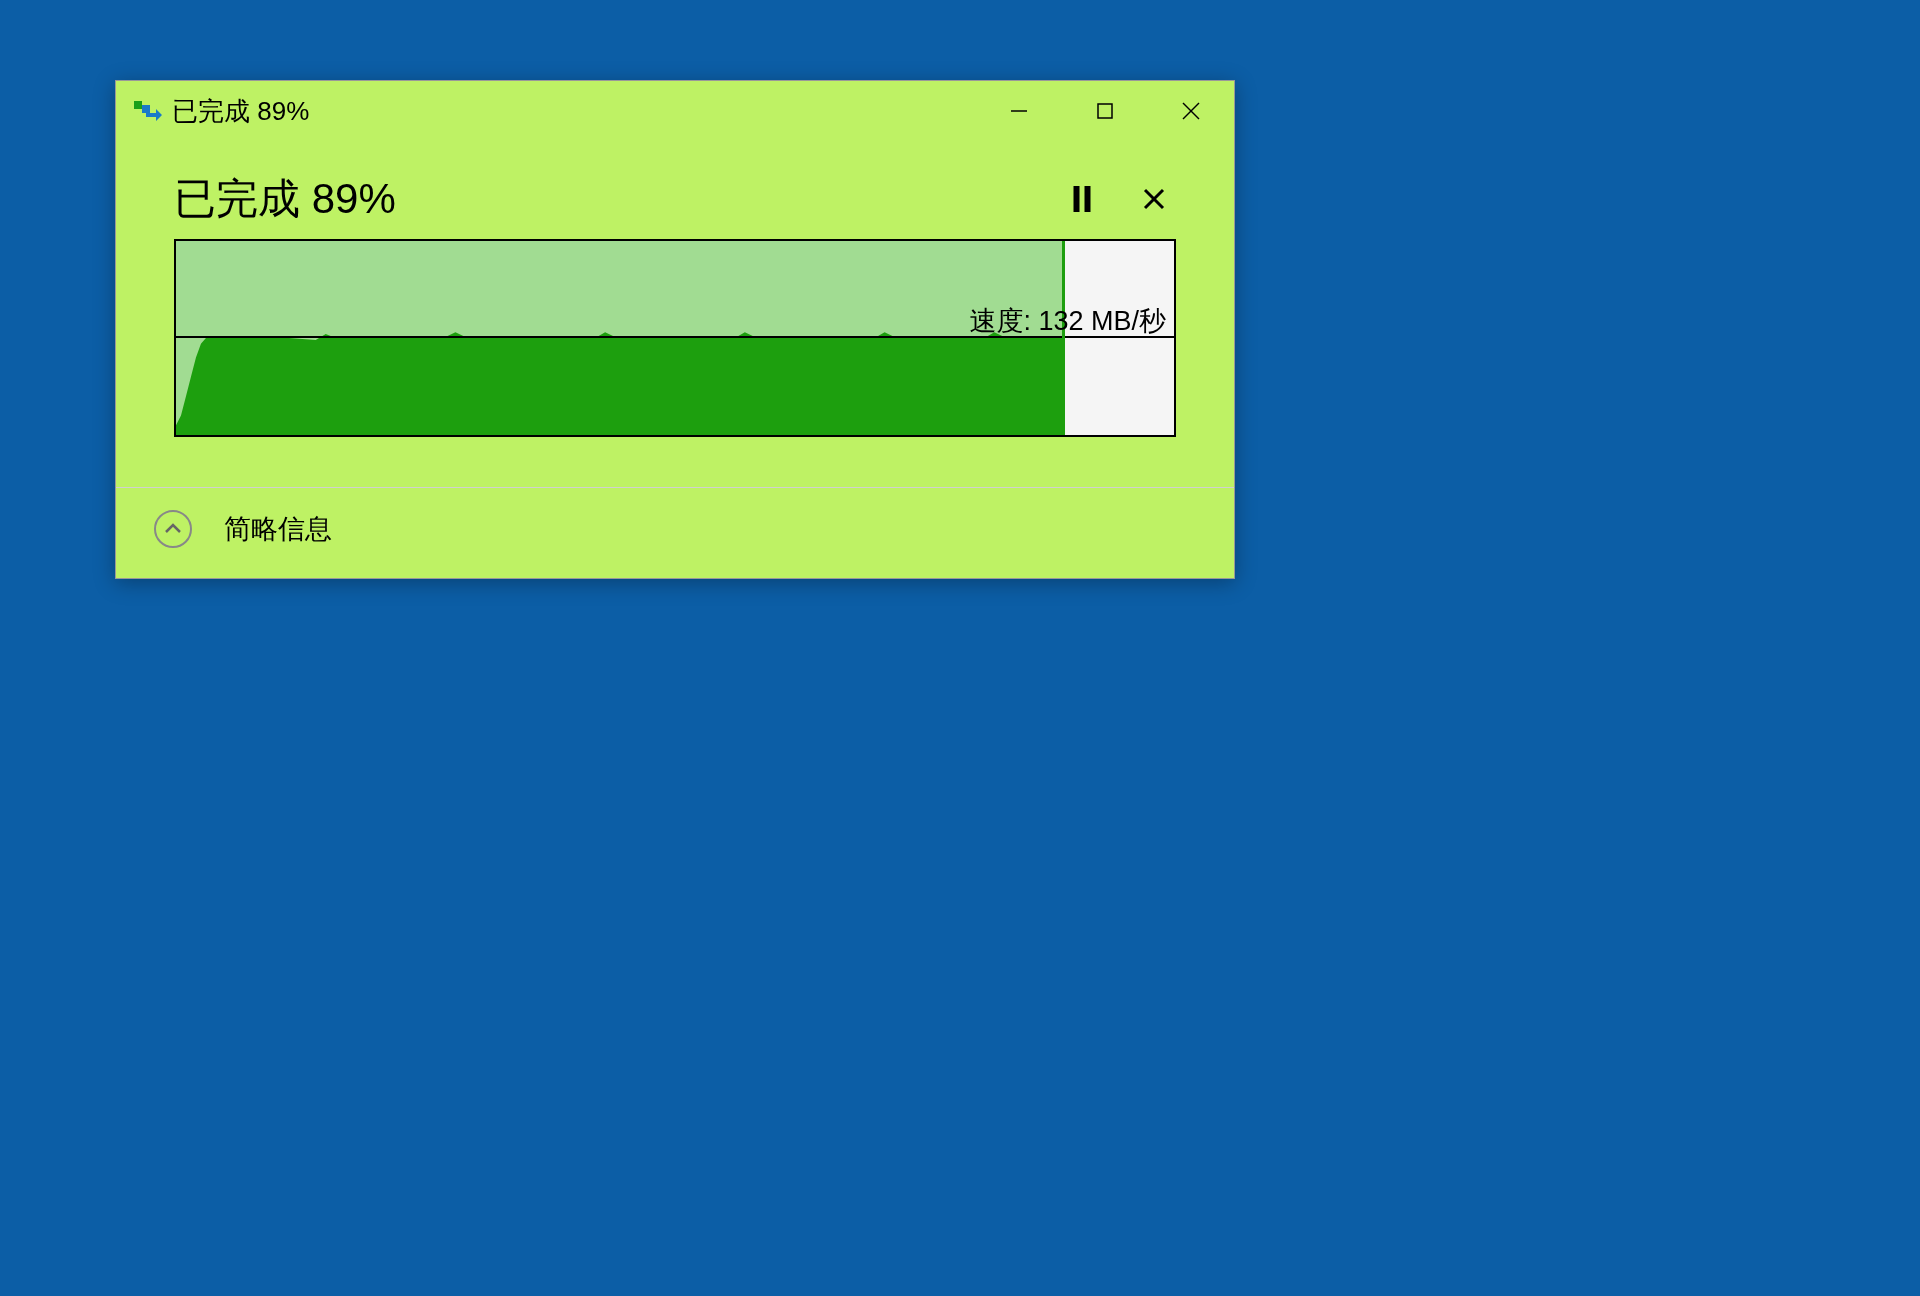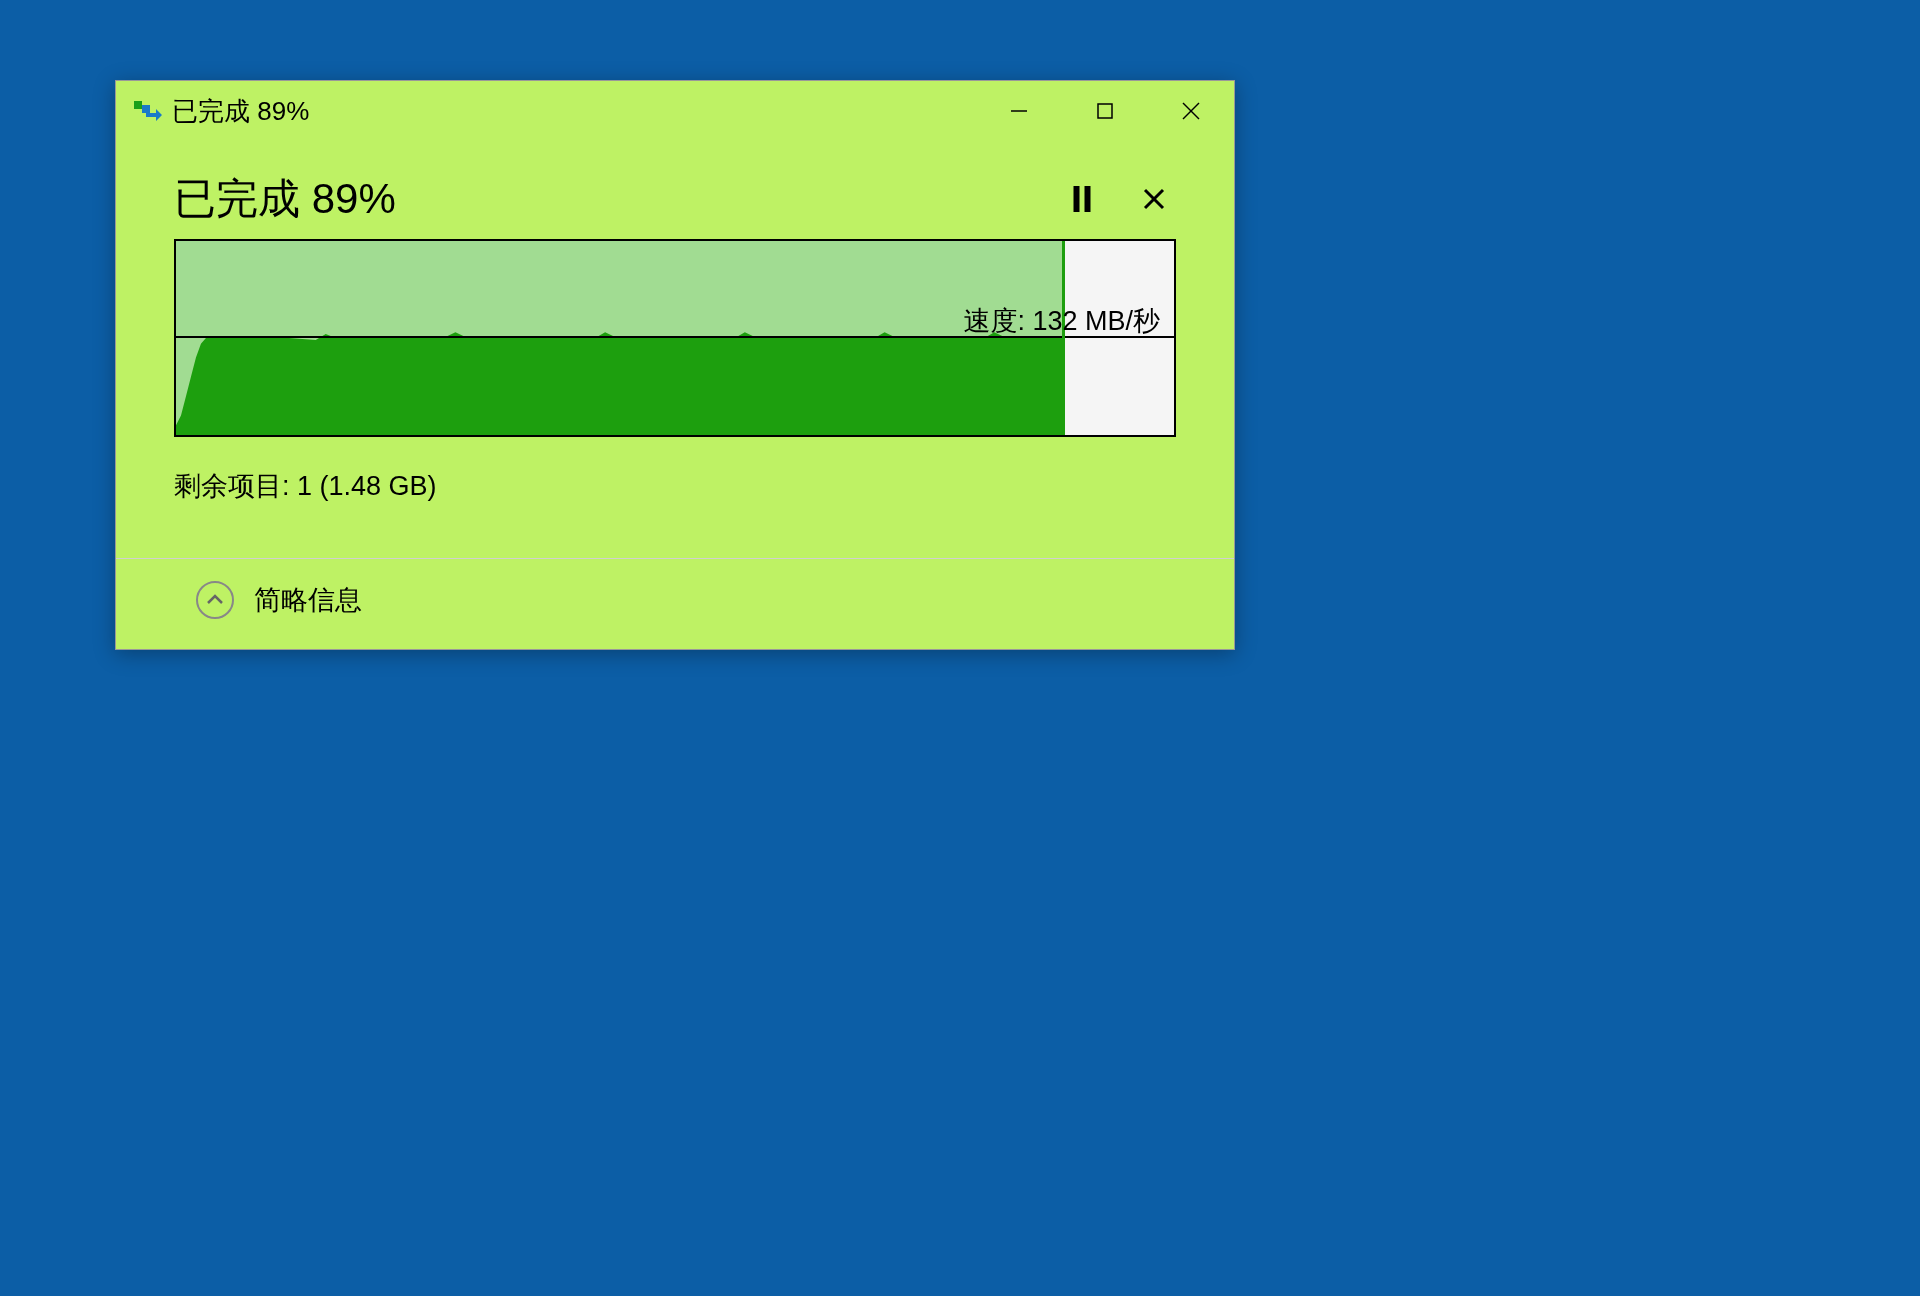--- a/index.html
+++ b/index.html
@@ -123,45 +123,45 @@
     .chart-midline {
       position: absolute;
       left: 0;
       right: 0;
       top: 49%;
       height: 2px;
       background: #000;
     }
     .speed-label {
       position: absolute;
-      right: 14px;
+      right: 8px;
       top: 32%;
       font-size: 27px;
       color: #000;
       z-index: 10;
     }
     .vline-right {
       position: absolute;
       top: 0;
       bottom: 0;
       width: 3px;
       background: #1d9f0e;
     }
     .detail-line {
       font-size: 27px;
       color: #000;
       line-height: 1.6;
     }
     .footer {
       margin-top: 50px;
       border-top: 1px solid #d0d0d0;
-      padding: 22px 58px 30px 80px;
-      display: flex;
-      align-items: center;
-      gap: 20px;
+      padding: 22px 58px 30px 38px;
+      display: flex;
+      align-items: center;
+      gap: 32px;
     }
     .chevron-circle {
       width: 38px;
       height: 38px;
       border: 2px solid #888;
       border-radius: 50%;
       display: flex;
       align-items: center;
       justify-content: center;
       cursor: pointer;
@@ -235,23 +235,20 @@
       <div class="chart-remaining" id="chart-remaining" style="width: 11%;"></div>
       <div class="chart-progress-bg" id="chart-bg" style="width: 89%;"></div>
       <svg id="speed-svg" style="position:absolute;left:0;top:0;width:100%;height:100%;" preserveAspectRatio="none" viewBox="0 0 1000 198">
           <path d="M 0 198 L 0.0 188.1 L 5.0 178.2 L 10.0 158.4 L 15.0 138.6 L 20.0 118.8 L 25.0 104.9 L 30.0 99.0 L 40.0 97.0 L 100.0 98.0 L 140.0 101.0 L 150.0 95.0 L 160.0 99.0 L 270.0 98.0 L 280.0 93.1 L 290.0 98.0 L 420.0 99.0 L 430.0 93.1 L 440.0 98.0 L 560.0 99.0 L 570.0 93.1 L 580.0 98.0 L 700.0 99.0 L 710.0 93.1 L 720.0 98.0 L 810.0 99.0 L 820.0 93.1 L 830.0 98.0 L 890.0 98.0 L 890.0 198 Z" fill="#1d9f0e"></path>
         </svg>
       <div class="chart-midline" id="chart-midline" style="top: 49%;"></div>
       <div class="vline-right" id="vline-right" style="left: calc(89% - 2px);"></div>
       <div class="speed-label">速度: 132 MB/秒</div>
     </div>
 
-    <div class="detail-line">
-      <span>剩余项目: </span><span>1 (1.48 GB)</span>
-    </div>
   </div>
 
   <div class="footer">
     <div class="chevron-circle">
       <svg width="18" height="12" viewBox="0 0 18 12">
           <polyline points="2,9 9,2 16,9"></polyline>
         </svg>
     </div>
     <div class="footer-text">简略信息</div>
   </div>

